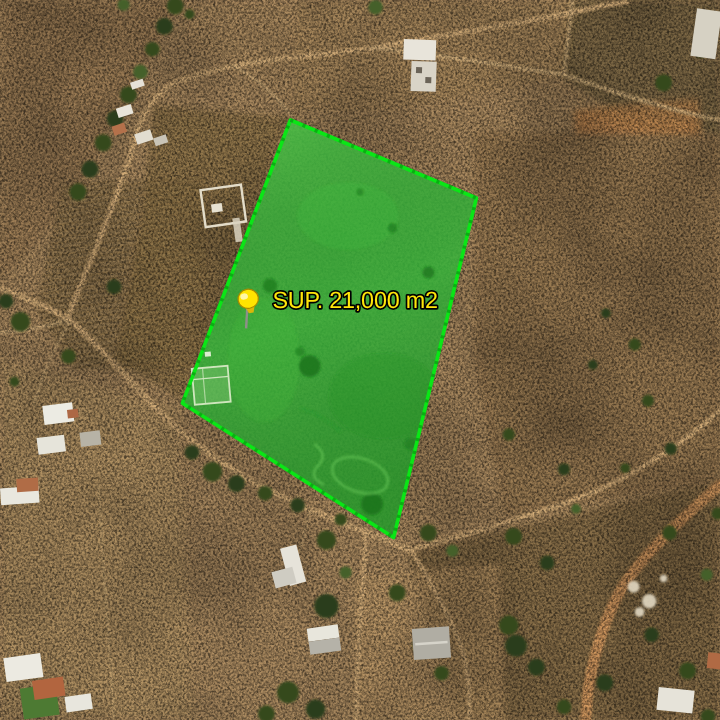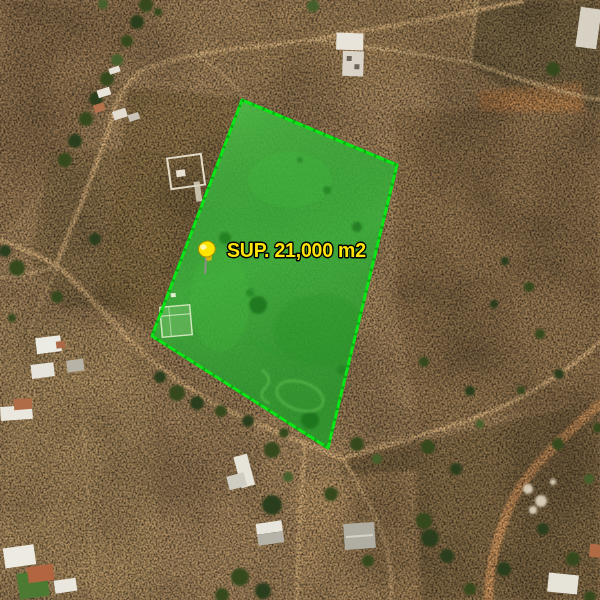--- a/index.html
+++ b/index.html
@@ -1,16 +1,16 @@
 <!DOCTYPE html>
 <html style="--parcel-fill: #35b33a; --parcel-border: #0ae616; --pin-color: #ffe400; --label-color: #ffe60a; --label-outline: #000000;"><head>
 <meta charset="utf-8">
 <style>
   html,body{margin:0;padding:0;width:600px;height:600px;overflow:hidden;background:#a98a60;}
-  .stage{width:495px;height:600px;position:relative;font-family:"Liberation Sans",sans-serif;font-weight:bold;}
+  .stage{width:495px;height:600px;position:relative;font-family:"Liberation Sans",sans-serif;}
   svg{display:block}
   .road{fill:none;stroke:#d8b17c;stroke-linecap:round;}
   .road2{fill:none;stroke:#dcb984;stroke-linecap:round;}
   .orange-road{fill:none;stroke:#d49a60;stroke-linecap:round;}
   .t1{fill:#36491f}.t2{fill:#2b3e1c}.t3{fill:#44602a}
   .parcel-fill{fill:var(--parcel-fill,#35b33a);fill-opacity:.85;}
   .parcel-border{fill:none;stroke:var(--parcel-border,#0ae616);stroke-width:3;stroke-linejoin:round;}
   .parcel-border-notch{fill:none;stroke:#0d7d12;stroke-width:3;stroke-dasharray:2.5 8.5;opacity:.55;stroke-linejoin:round;}
   .parcel-label{font-size:19.5px;font-family:"Liberation Sans",sans-serif;letter-spacing:-0.2px;
     fill:var(--label-color,#ffe60a);stroke:var(--label-outline,#000);stroke-width:2.8px;

